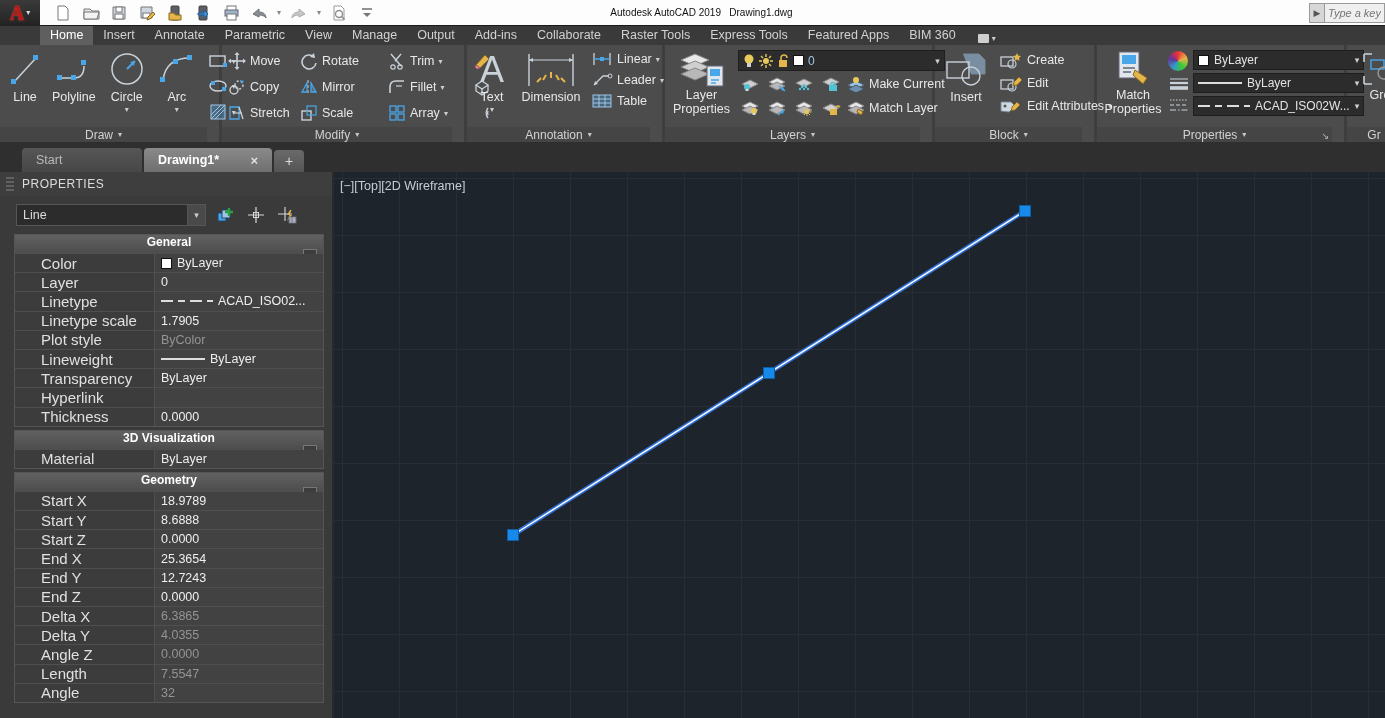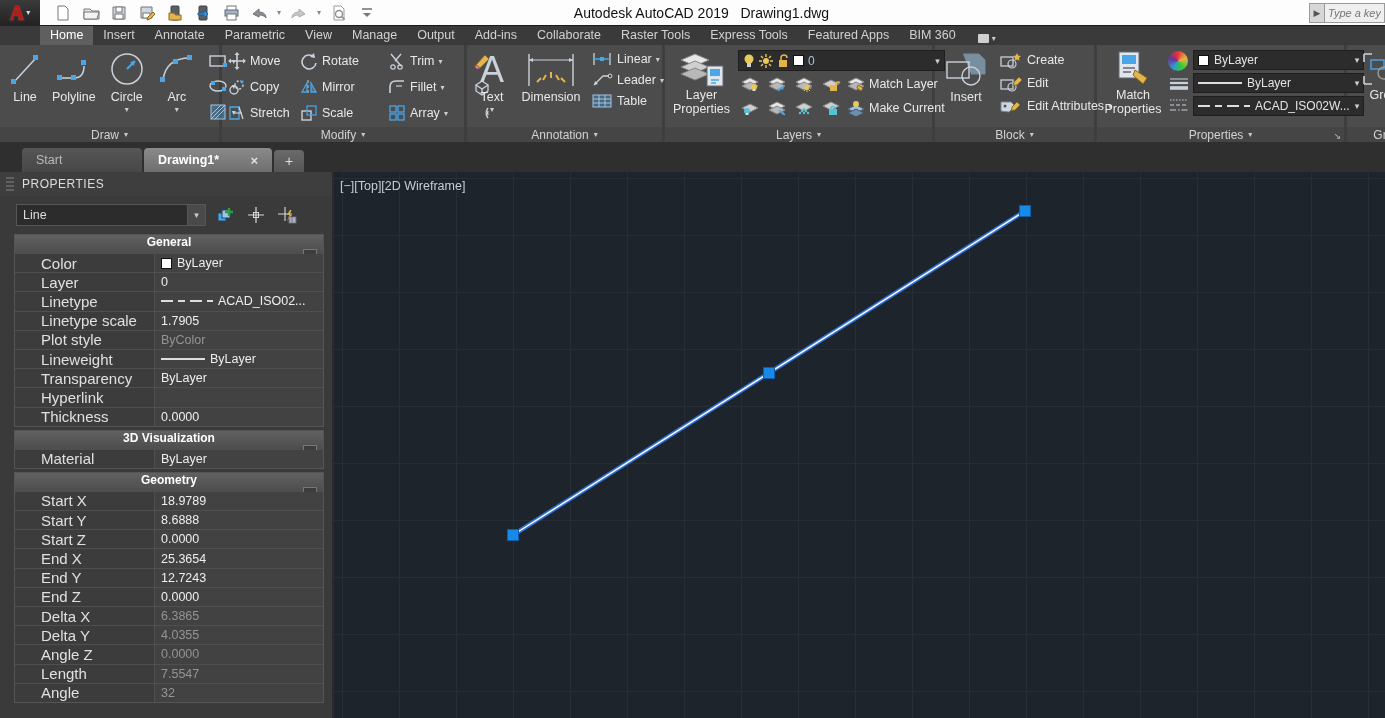--- a/index.html
+++ b/index.html
@@ -8,37 +8,37 @@
 
   
   .titlebar{height:26px;background:#fdfdfd;display:flex;align-items:center;position:relative;border-bottom:1px solid #1a1a1a;}
   .logo{width:40px;height:26px;background:linear-gradient(#3a3a3a,#222);display:flex;align-items:center;justify-content:center;gap:2px;cursor:pointer;}
   .logo .a{font-family:"Liberation Serif",serif;font-weight:bold;font-size:20px;color:#c1160f;text-shadow:0 0 2px #f55;line-height:1;}
   .logo .caret{color:#ddd;font-size:8px;}
   .qat{display:flex;align-items:center;gap:2px;padding-left:10px;}
   .qbtn{width:26px;height:22px;display:flex;align-items:center;justify-content:center;border-radius:2px;cursor:pointer;}
   .qbtn svg{display:block;}
   .qcaret{color:#888;font-size:8px;width:10px;text-align:center;cursor:pointer;}
-  .apptitle{position:absolute;left:6px;right:0;text-align:center;color:#111;font-size:14px;white-space:pre;pointer-events:none;padding-left:12px;}
+  .apptitle{position:absolute;left:6px;right:0;text-align:center;color:#111;font-size:10px;white-space:pre;pointer-events:none;padding-left:12px;}
   .searchwrap{margin-left:auto;display:flex;align-items:center;height:26px;}
   .search-go{width:16px;height:20px;background:#d7d7d7;border:1px solid #9a9a9a;color:#555;font-size:9px;display:flex;align-items:center;justify-content:center;cursor:pointer;}
   .search-input{width:60px;height:20px;border:1px solid #9a9a9a;border-left:none;background:#efefef;font-style:italic;color:#8a8a8a;font-size:11px;padding:0 3px;outline:none;font-family:"Liberation Sans",sans-serif;}
 
   
   .tabbar{height:19px;background:#3a3a3a;display:flex;align-items:flex-end;padding-left:40px;}
   .rtab{padding:2px 10px 3px;color:#d2d2d2;font-size:12.5px;cursor:pointer;white-space:nowrap;text-align:center;}
   .rtab.active{background:#5f5f5f;color:#fff;}
   .ribbon-opt{margin-left:6px;display:flex;align-items:center;gap:3px;padding:2px 6px;cursor:pointer;}
   .ribbon-opt .sq{width:11px;height:9px;background:#cfcfcf;border-radius:1px;}
   .ribbon-opt .caret{color:#cfcfcf;font-size:8px;}
 
   
   .ribbon{height:97px;background:#4c4c4c;display:flex;}
   .panel{position:relative;height:97px;border-right:3px solid #3e3e3e;padding:3px 4px 16px;}
-  .ptitle{position:absolute;left:0;right:0;bottom:0;height:15px;background:#454545;color:#d2d2d2;font-size:12px;display:flex;align-items:center;justify-content:center;gap:5px;cursor:pointer;}
+  .ptitle{position:absolute;left:0;right:12px;bottom:0;height:15px;background:#454545;color:#d2d2d2;font-size:12px;display:flex;align-items:center;justify-content:center;gap:5px;cursor:pointer;}
   .ptitle .caret{font-size:8px;color:#c9c9c9;}
   .launcher{position:absolute;right:3px;bottom:1px;color:#bbb;font-size:9px;cursor:pointer;}
   .bigbtn{display:flex;flex-direction:column;align-items:center;justify-content:flex-start;padding:2px 4px;border-radius:2px;cursor:pointer;color:#e8e8e8;font-size:12.5px;text-align:center;line-height:1.15;}
   .bigbtn .caret{font-size:8px;color:#cdcdcd;margin-top:1px;}
   .smallrow{display:flex;align-items:center;gap:4px;cursor:pointer;color:#e8e8e8;font-size:12.5px;padding:1px 2px;border-radius:2px;white-space:nowrap;}
   .smallrow .caret{font-size:8px;color:#cdcdcd;}
   .icon{display:inline-flex;align-items:center;justify-content:center;}
 
   
   .panel-draw{width:222px;display:flex;gap:2px;}
@@ -533,65 +533,20 @@
               <path d="M4 6V4a3 3 0 0 1 6 0" fill="none" stroke="#e3b54a" stroke-width="1.6"></path>
             </svg>
           </span>
         <span class="swatch"></span>
         <span class="lname">0</span>
         <span class="caret">▾</span>
       </div>
       <div class="minirow">
         <span class="minibtn">
             <svg width="20" height="16">
-              <path d="M2 6l8-4 8 4-8 4z" fill="#e8e8e8" stroke="#888"></path>
-              <path d="M2 10l8-4 8 4-8 4z" fill="#b8b8b8" stroke="#888"></path>
-              <circle cx="14" cy="11" r="3" fill="#e8c95c"></circle>
-              <rect x="12.5" y="13" width="3" height="2" fill="#ddd"></rect>
-            </svg>
-          </span>
-        <span class="minibtn">
-            <svg width="20" height="16">
-              <path d="M2 6l8-4 8 4-8 4z" fill="#e8e8e8" stroke="#888"></path>
-              <path d="M2 10l8-4 8 4-8 4z" fill="#b8b8b8" stroke="#888"></path>
-              <path d="M11 15l6-5" stroke="#49a6e8" stroke-width="1.6"></path>
-              <path d="M17 10l-1 4-3-2z" fill="#49a6e8"></path>
-            </svg>
-          </span>
-        <span class="minibtn">
-            <svg width="20" height="16">
-              <path d="M2 6l8-4 8 4-8 4z" fill="#e8e8e8" stroke="#888"></path>
-              <path d="M2 10l8-4 8 4-8 4z" fill="#b8b8b8" stroke="#888"></path>
-              <circle cx="13" cy="12" r="2.2" fill="#e8c95c"></circle>
-              <g stroke="#e8c95c" stroke-width="1">
-                <path d="M13 7.5v2M13 14.5v2M8.5 12h2M15.5 12h2M10 9l1.4 1.4M14.6 13.6L16 15M16 9l-1.4 1.4M11.4 13.6L10 15"></path>
-              </g>
-            </svg>
-          </span>
-        <span class="minibtn">
-            <svg width="20" height="16">
-              <path d="M2 8l8-4 8 4-8 4z" fill="#cfcfcf" stroke="#888"></path>
-              <rect x="9" y="9" width="7" height="6" fill="#e3b54a"></rect>
-              <path d="M15 9V7a2.5 2.5 0 0 1 4 0" fill="none" stroke="#e3b54a" stroke-width="1.4"></path>
-            </svg>
-          </span>
-        <span class="minilabel">
-            <span class="icon">
-              <svg width="20" height="16">
-                <path d="M2 6l8-4 8 4-8 4z" fill="#e8e8e8" stroke="#888"></path>
-                <path d="M2 10l8-4 8 4-8 4z" fill="#b8b8b8" stroke="#888"></path>
-                <path d="M12 9l5 3-2 3-4-3z" fill="#e3b54a" stroke="#8a6a1f"></path>
-              </svg>
-            </span>
-            <span>Match Layer</span>
-          </span>
-      </div>
-      <div class="minirow">
-        <span class="minibtn">
-            <svg width="20" height="16">
               <path d="M2 8l8-4 8 4-8 4z" fill="#cfcfcf" stroke="#888"></path>
               <circle cx="7" cy="11" r="3" fill="#52c2d6"></circle>
               <rect x="5.5" y="13" width="3" height="2" fill="#ddd"></rect>
             </svg>
           </span>
         <span class="minibtn">
             <svg width="20" height="16">
               <path d="M2 6l8-4 8 4-8 4z" fill="#e8e8e8" stroke="#888"></path>
               <path d="M2 10l8-4 8 4-8 4z" fill="#b8b8b8" stroke="#888"></path>
               <path d="M12 10l6 5" stroke="#49a6e8" stroke-width="1.6"></path>
@@ -622,20 +577,65 @@
             <span class="icon">
               <svg width="20" height="16">
                 <path d="M2 9l8-4 8 4-8 4z" fill="#9fc6e8" stroke="#567"></path>
                 <path d="M2 13l8-4 8 4-8 4z" fill="#6b90ad" stroke="#456"></path>
                 <circle cx="10" cy="4" r="3" fill="#e8c95c"></circle>
               </svg>
             </span>
             <span>Make Current</span>
           </span>
       </div>
+      <div class="minirow">
+        <span class="minibtn">
+            <svg width="20" height="16">
+              <path d="M2 6l8-4 8 4-8 4z" fill="#e8e8e8" stroke="#888"></path>
+              <path d="M2 10l8-4 8 4-8 4z" fill="#b8b8b8" stroke="#888"></path>
+              <circle cx="14" cy="11" r="3" fill="#e8c95c"></circle>
+              <rect x="12.5" y="13" width="3" height="2" fill="#ddd"></rect>
+            </svg>
+          </span>
+        <span class="minibtn">
+            <svg width="20" height="16">
+              <path d="M2 6l8-4 8 4-8 4z" fill="#e8e8e8" stroke="#888"></path>
+              <path d="M2 10l8-4 8 4-8 4z" fill="#b8b8b8" stroke="#888"></path>
+              <path d="M11 15l6-5" stroke="#49a6e8" stroke-width="1.6"></path>
+              <path d="M17 10l-1 4-3-2z" fill="#49a6e8"></path>
+            </svg>
+          </span>
+        <span class="minibtn">
+            <svg width="20" height="16">
+              <path d="M2 6l8-4 8 4-8 4z" fill="#e8e8e8" stroke="#888"></path>
+              <path d="M2 10l8-4 8 4-8 4z" fill="#b8b8b8" stroke="#888"></path>
+              <circle cx="13" cy="12" r="2.2" fill="#e8c95c"></circle>
+              <g stroke="#e8c95c" stroke-width="1">
+                <path d="M13 7.5v2M13 14.5v2M8.5 12h2M15.5 12h2M10 9l1.4 1.4M14.6 13.6L16 15M16 9l-1.4 1.4M11.4 13.6L10 15"></path>
+              </g>
+            </svg>
+          </span>
+        <span class="minibtn">
+            <svg width="20" height="16">
+              <path d="M2 8l8-4 8 4-8 4z" fill="#cfcfcf" stroke="#888"></path>
+              <rect x="9" y="9" width="7" height="6" fill="#e3b54a"></rect>
+              <path d="M15 9V7a2.5 2.5 0 0 1 4 0" fill="none" stroke="#e3b54a" stroke-width="1.4"></path>
+            </svg>
+          </span>
+        <span class="minilabel">
+            <span class="icon">
+              <svg width="20" height="16">
+                <path d="M2 6l8-4 8 4-8 4z" fill="#e8e8e8" stroke="#888"></path>
+                <path d="M2 10l8-4 8 4-8 4z" fill="#b8b8b8" stroke="#888"></path>
+                <path d="M12 9l5 3-2 3-4-3z" fill="#e3b54a" stroke="#8a6a1f"></path>
+              </svg>
+            </span>
+            <span>Match Layer</span>
+          </span>
+      </div>
     </div>
     <div class="ptitle">
         <span>Layers</span>
         <span class="caret">▾</span>
       </div>
   </div>
 
   <div class="panel panel-block">
     <div class="bigbtn" style="width:56px;">
       <span class="icon">

